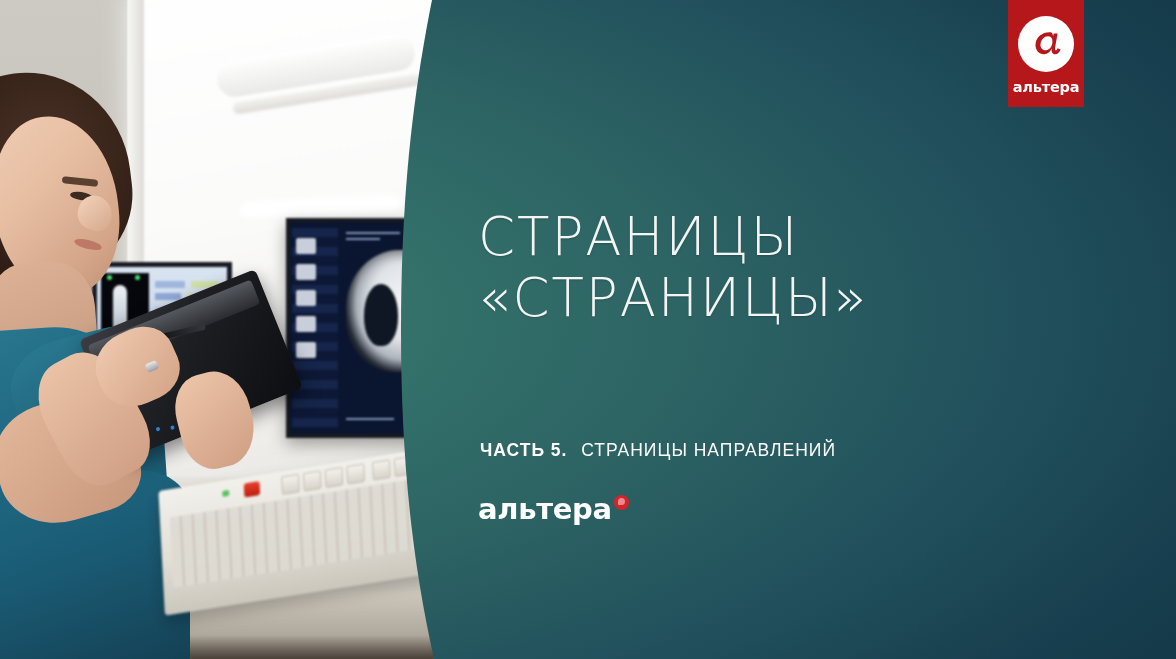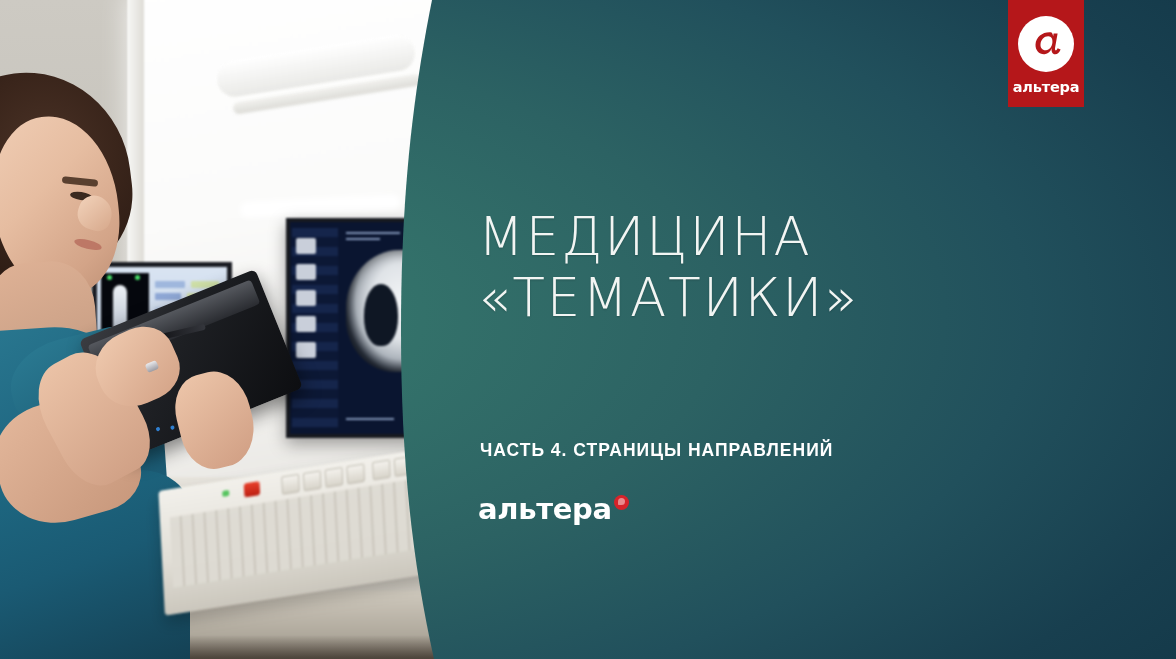--- a/index.html
+++ b/index.html
@@ -364,21 +364,22 @@
     font-family: "Liberation Sans", sans-serif;
     font-size: 17.5px;
     letter-spacing: 1.0px;
     color: #ffffff;
     white-space: nowrap;
   }
   .subtitle .part {
     font-weight: 700;
   }
   .subtitle .rest {
-    font-weight: 700;
+    font-weight: 400;
+    margin-left: 8px;
   }
 
   
   .wordmark {
     position: absolute;
     left: 0px; top: 494px;
     display: flex;
     align-items: flex-start;
   }
   .wordmark-text {
@@ -524,25 +525,25 @@
     <div class="arm-lower"></div>
     <div class="hand-top"></div>
     <div class="ring"></div>
     <div class="hand-low"></div>
   </div>
 
   <div class="teal-panel"></div>
 
   <div class="content">
     <h1 class="main-title">
-      <span class="tl">МЕДИЦИНА</span>
-      <span class="tl">«ТЕМАТИКИ»</span>
+      <span class="tl">СТРАНИЦЫ</span>
+      <span class="tl">«СТРАНИЦЫ»</span>
     </h1>
 
-    <div class="subtitle"><span class="part">ЧАСТЬ 4.</span><span class="rest"> СТРАНИЦЫ НАПРАВЛЕНИЙ</span></div>
+    <div class="subtitle"><span class="part">ЧАСТЬ 5.</span><span class="rest"> СТРАНИЦЫ НАПРАВЛЕНИЙ</span></div>
 
     <div class="wordmark">
       <span class="wordmark-text">альтера</span>
       <span class="wordmark-dot"></span>
     </div>
   </div>
 
   <div class="logo-badge">
     <div class="logo-circle">
       <svg width="44" height="44" viewBox="0 0 44 44" aria-hidden="true">

